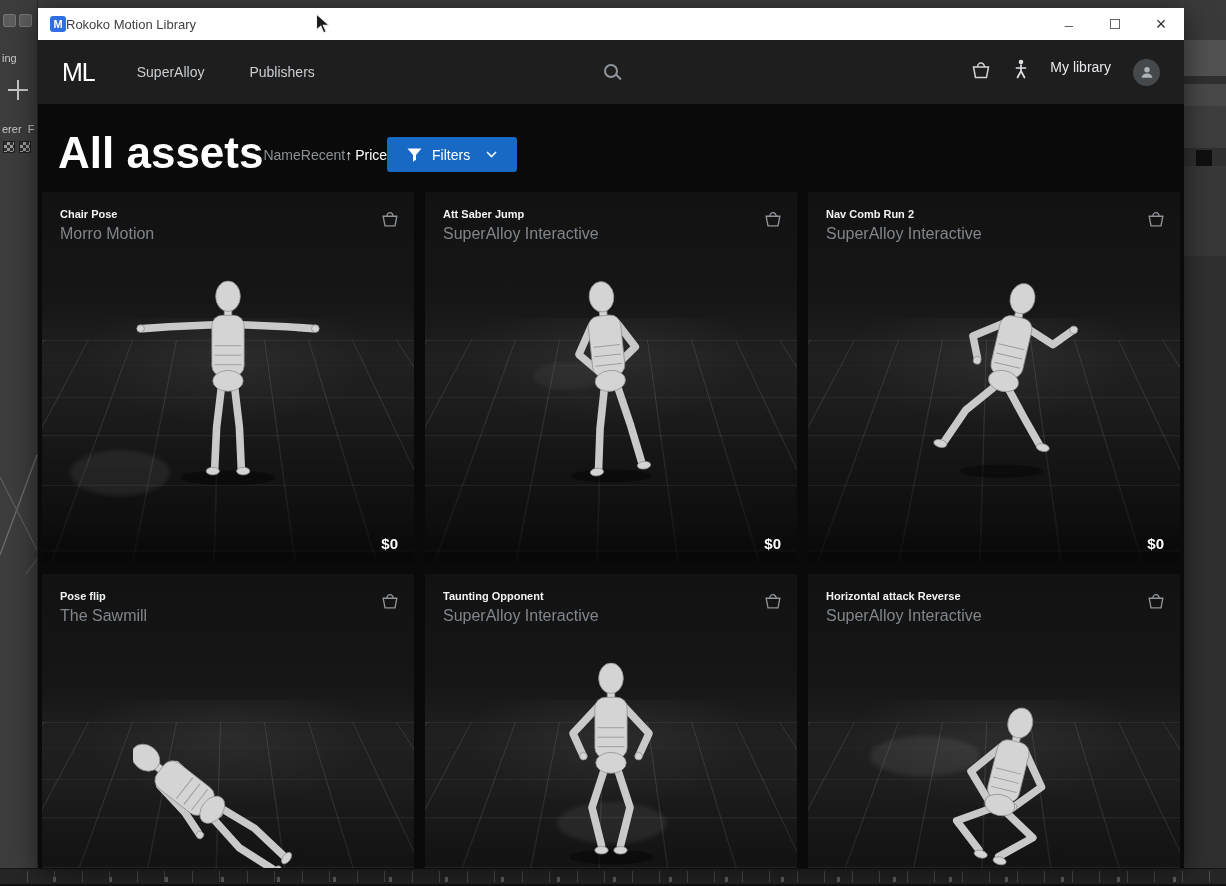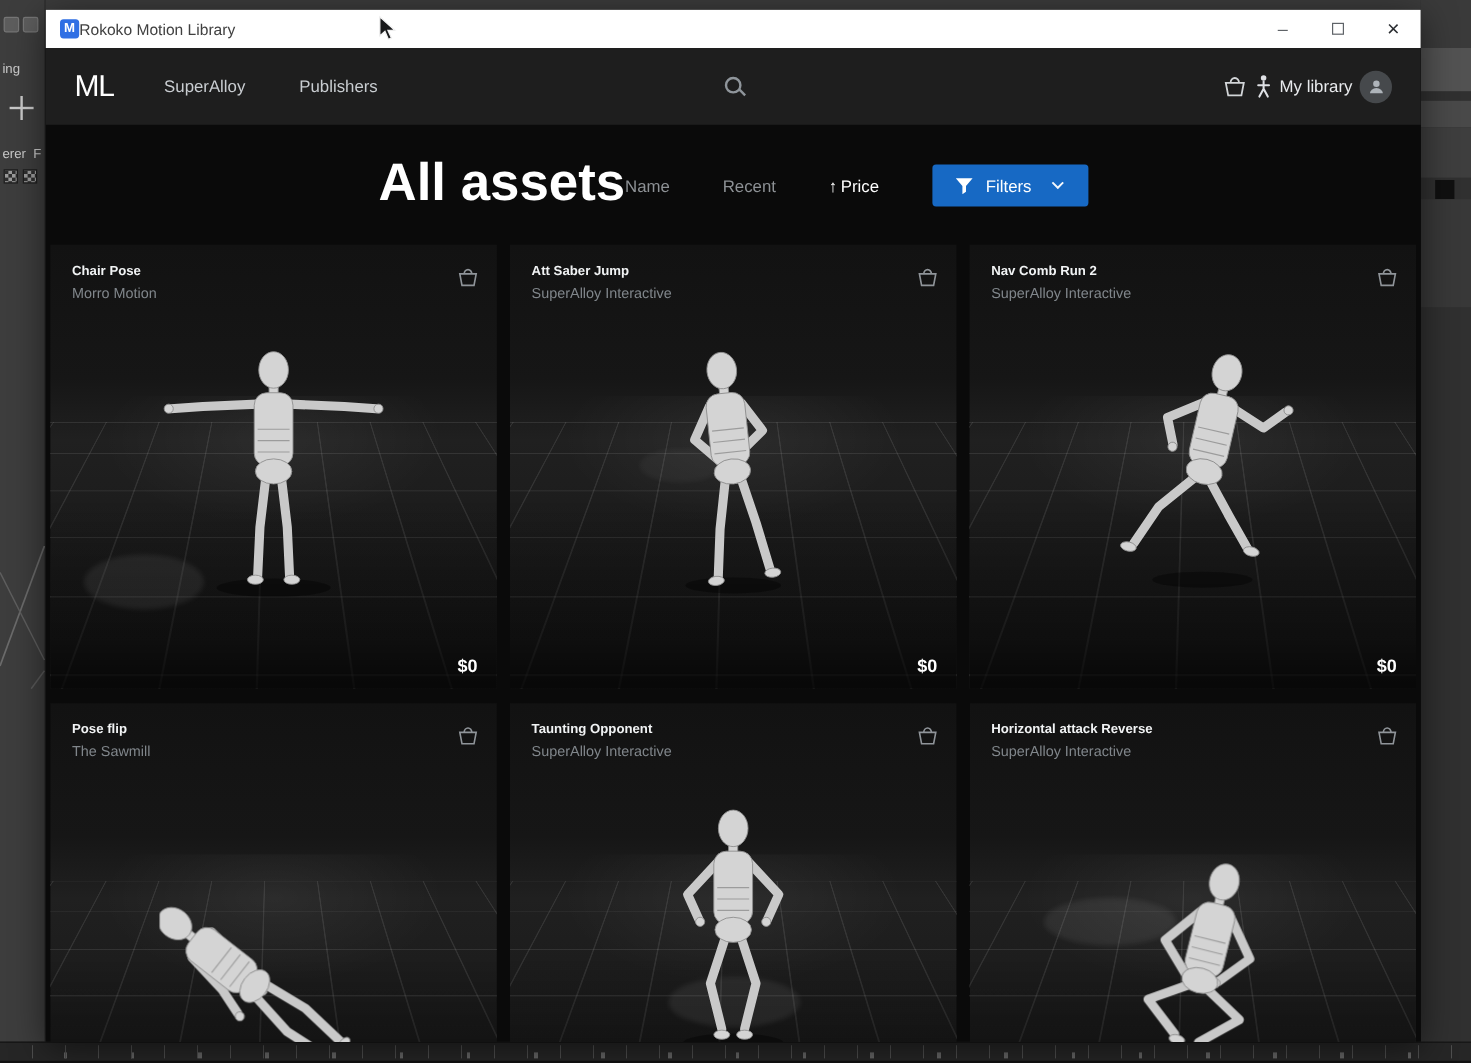--- a/index.html
+++ b/index.html
@@ -80,46 +80,46 @@
     flex:0 0 64px; height:64px; background:#1e1e1e;
     display:flex; align-items:center; padding:0 24px; position:relative;
   }
   .ml-logo { color:#fff; font-size:25px; font-weight:normal; letter-spacing:-1px; }
   .nav-link { color:#c9cdd1; font-size:14px; cursor:pointer; }
   .nav-link.first { margin-left:42px; }
   .nav-link + .nav-link { margin-left:45px; }
   .search-btn { position:absolute; left:50%; transform:translateX(-50%); top:24px; }
   .mag { display:block; width:14px; height:14px; border:2px solid #8f959b; border-radius:50%; position:relative; }
   .mag::after { content:""; position:absolute; width:7px; height:2px; background:#8f959b; transform:rotate(45deg); right:-6px; bottom:-2px; }
-  .nav-right { margin-left:auto; display:flex; align-items:center; gap:6px; }
+  .nav-right { margin-left:auto; display:flex; gap:22px; }
   .my-library { color:#e8eaed; font-size:14px; }
   .avatar { width:27px; height:27px; border-radius:50%; background:#46494c; display:flex; align-items:center; justify-content:center; }
 
   .content { flex:1; background:#0a0a0a; padding:0 4px; overflow:hidden; }
-  .page-head { display:flex; align-items:flex-end; justify-content:center; margin:24px 16px 28px 16px; height:48px; }
+  .page-head { display:flex; align-items:flex-end; justify-content:flex-start; margin:24px 16px 16px 16px; height:48px; }
   .page-title { color:#ffffff; font-size:44px; font-weight:bold; line-height:46px; }
-  .sort-bar { display:flex; align-items:center; gap:44px; margin-bottom:4px; }
+  .sort-bar { display:flex; align-items:center; margin-bottom:4px; }
   .sort-item { color:#8d9195; font-size:14px; cursor:pointer; }
   .sort-item.active { color:#ffffff; }
   .sort-item .arrow { margin-right:3px; }
   .filters-btn {
     width:130px; height:35px; background:#1769c4; border:none; border-radius:3px;
     display:flex; align-items:center; justify-content:center; gap:10px;
     color:#fff; font-size:14px; cursor:pointer;
   }
   .filters-btn .chev { margin-left:6px; opacity:.95; display:flex; }
 
   .grid { display:grid; grid-template-columns:repeat(3,1fr); gap:12px 11px; }
   .card {
     position:relative; height:370px; overflow:hidden; cursor:pointer;
     background:linear-gradient(180deg,#121212 0%,#161616 30%,#202020 44%,#1a1a1a 72%,#131313 100%);
   }
   .card-head { position:absolute; top:0; left:0; right:0; display:flex; justify-content:space-between; padding:16px 14px 0 18px; z-index:4; }
   .card-title { color:#f1f3f4; font-size:11px; font-weight:bold; }
-  .card-pub { color:#80868b; font-size:12px; margin-top:5px; }
+  .card-pub { color:#80868b; font-size:16px; margin-top:5px; }
   .cart-btn { background:none; border:none; cursor:pointer; height:24px; }
   .price { position:absolute; right:16px; bottom:10px; color:#ffffff; font-size:15px; font-weight:bold; z-index:4; }
 
   .viewport { position:absolute; inset:0; overflow:hidden; }
   .horizon {
     position:absolute; left:0; right:0; top:34%; height:28%;
     background:radial-gradient(55% 100% at 50% 35%, rgba(255,255,255,.055), transparent 70%);
   }
   .floor {
     position:absolute; left:-35%; right:-35%; top:40%; height:88%;

